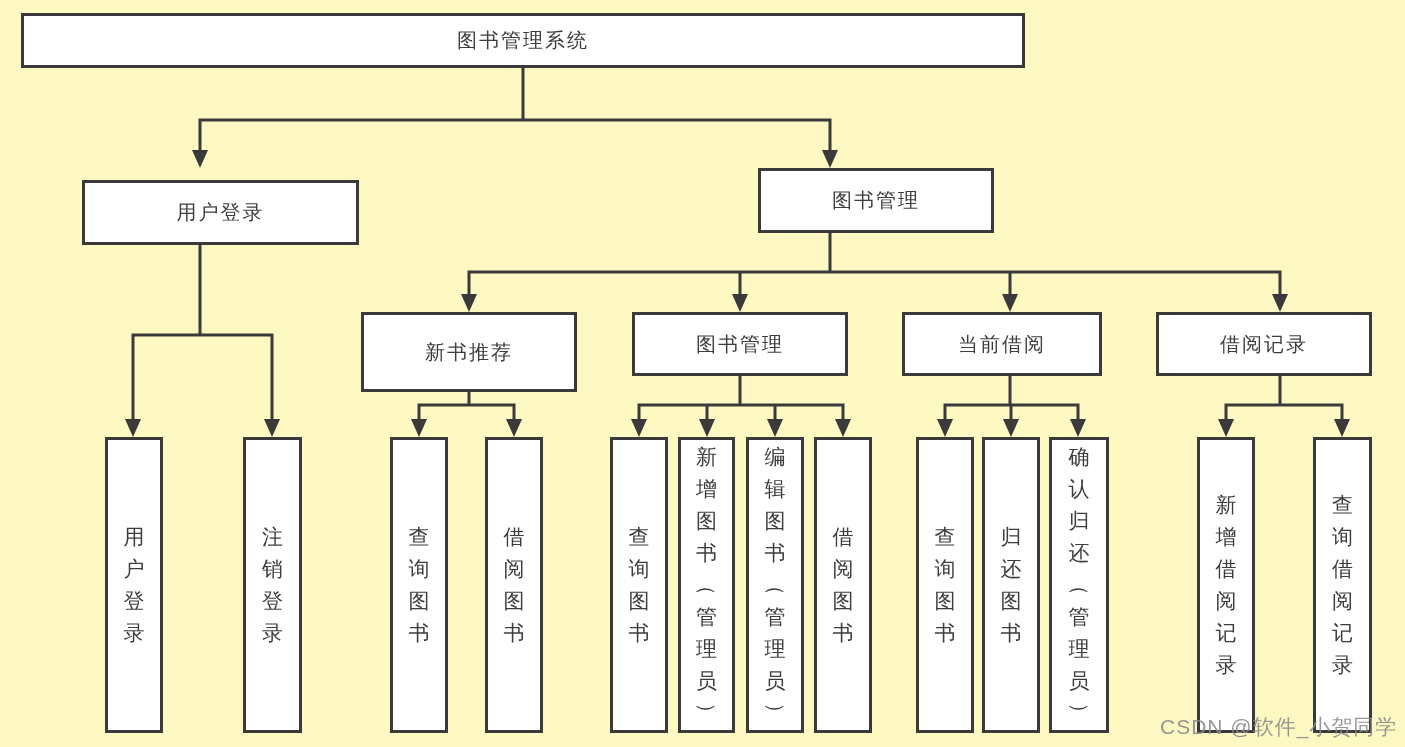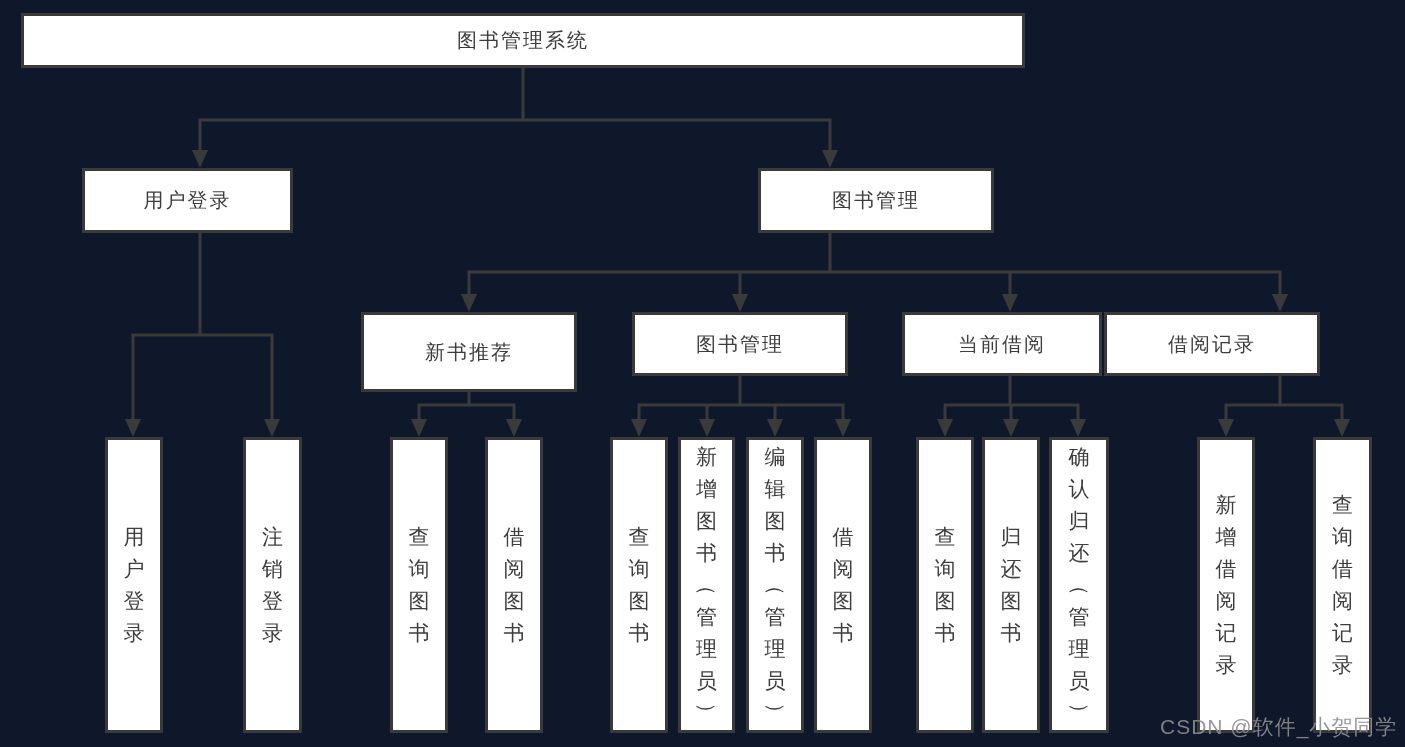--- a/index.html
+++ b/index.html
@@ -1,17 +1,17 @@
 <!DOCTYPE html>
 <html><head>
 <meta charset="utf-8">
 <style>
   html,body { margin:0; padding:0; background:#ffffff; }
   .canvas {
-    position:relative; width:1405px; height:747px; background:#0f172a;
+    position:relative; width:1405px; height:747px; background:#fef9c3;
     font-family:"Liberation Sans", sans-serif; color:#3d3d3d; overflow:hidden;
   }
   .box {
     position:absolute; box-sizing:border-box; background:#ffffff;
     border:3px solid #3a3a3a; display:flex; align-items:center; justify-content:center;
     font-size:20px; letter-spacing:2px; z-index:2;
   }
   .leaf { flex-direction:column; letter-spacing:0; padding:0; }
   .vchar { display:block; height:32px; line-height:32px; font-size:21px; text-align:center; }
   .rot { transform:rotate(90deg); }
@@ -52,27 +52,27 @@
       <path fill="#3a3a3a" stroke="none" d="M937 419 L953 419 L945 437 Z M1003 419 L1019 419 L1011 437 Z M1070 419 L1086 419 L1078 437 Z"></path>
     </g>
     <g stroke="#3a3a3a" stroke-width="3" fill="none">
       <path d="M1280 375 V406 M1224.5 405 H1343.5 M1226 405 V422 M1342 405 V422"></path>
       <path fill="#3a3a3a" stroke="none" d="M1218 419 L1234 419 L1226 437 Z M1334 419 L1350 419 L1342 437 Z"></path>
     </g>
   </svg>
 
   <div class="box" style="left:21px; top:13px; width:1004px; height:55px;">图书管理系统</div>
 
-  <div class="box" style="left:82px; top:168px; width:211px; height:65px;">用户登录</div>
+  <div class="box" style="left:82px; top:180px; width:277px; height:65px;">用户登录</div>
   <div class="box" style="left:712px; top:168px; width:236px; height:65px;margin-left:46px;">图书管理</div>
 
   <div class="box" style="left:361px; top:312px; width:216px; height:80px;">新书推荐</div>
   <div class="box" style="left:632px; top:312px; width:216px; height:64px;">图书管理</div>
   <div class="box" style="left:902px; top:312px; width:200px; height:64px;">当前借阅</div>
-  <div class="box" style="left:1104px; top:312px; width:216px; height:64px;">借阅记录</div>
+  <div class="box" style="left:1156px; top:312px; width:216px; height:64px;">借阅记录</div>
 
   <div class="box leaf vtext" style="left:105px; top:437px; width:58px; height:296px;">
       <span class="vchar">用</span>
       <span class="vchar">户</span>
       <span class="vchar">登</span>
       <span class="vchar">录</span>
     </div>
   <div class="box leaf vtext" style="left:243px; top:437px; width:59px; height:296px;">
       <span class="vchar">注</span>
       <span class="vchar">销</span>

